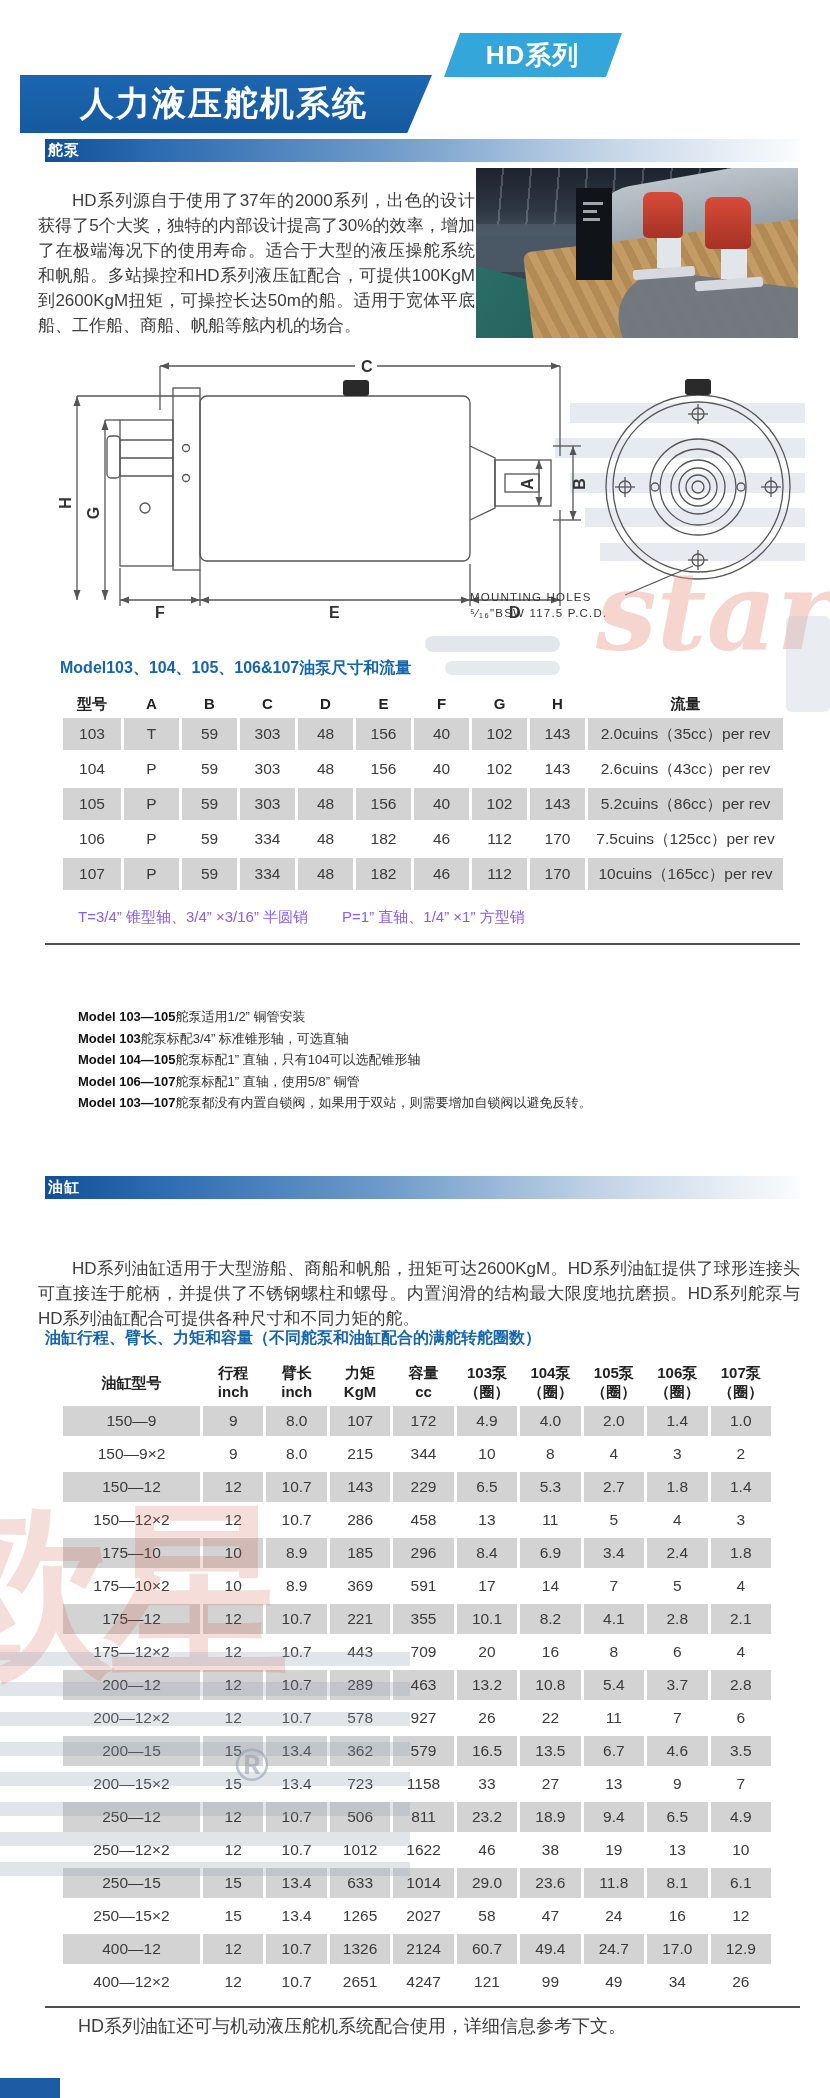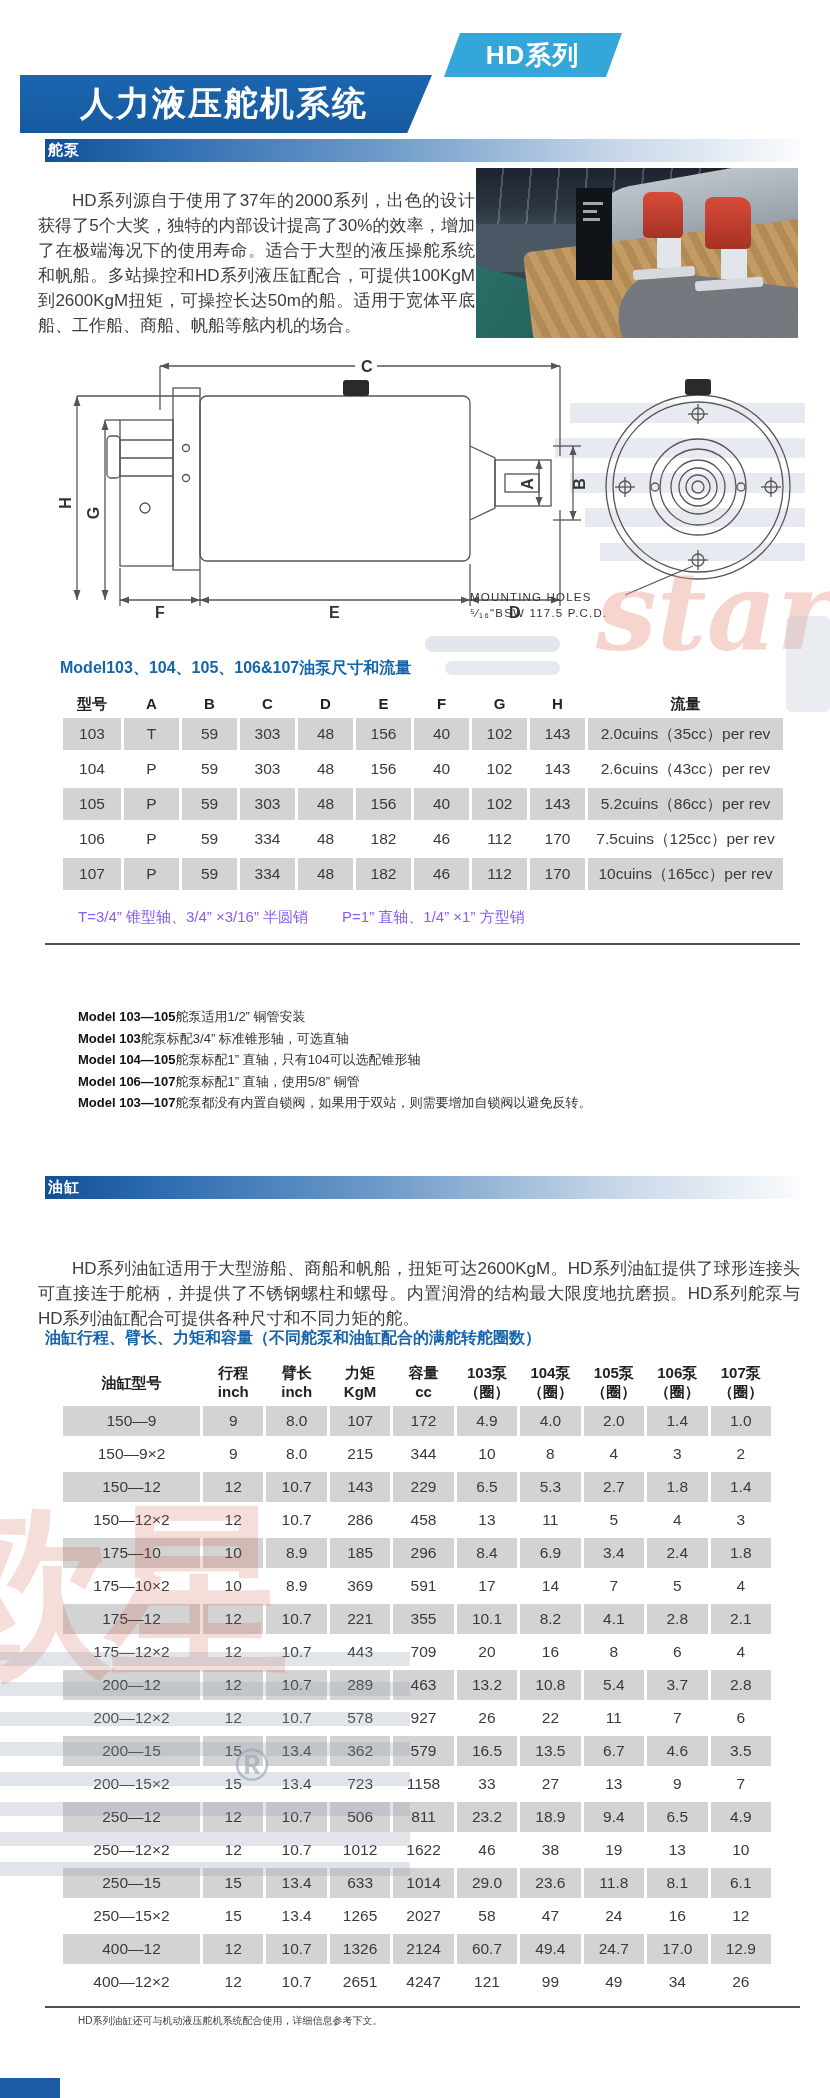--- a/index.html
+++ b/index.html
@@ -70,21 +70,21 @@
   .t2 th div { line-height:19px; }
   .t2 th:nth-child(1), .t2 td:nth-child(1) { width:136px; }
   .t2 th:nth-child(n+2), .t2 td:nth-child(n+2) { width:60px; }
 
   .footnote { position:absolute; left:78px; top:908px; font-size:15px; color:#8b5cf6; }
   .footnote span { margin-right:34px; }
   .divider { position:absolute; left:45px; width:755px; height:2px; background:#4f4f4f; }
   .notes { position:absolute; left:78px; top:1006px; font-size:13px; color:#333; }
   .note-line { line-height:21.5px; }
   .note-line b { color:#111; }
-  .footer-note { position:absolute; left:78px; top:2014px; font-size:10px; color:#3d3d3d;text-align:center; }
+  .footer-note { position:absolute; left:78px; top:2014px; font-size:18px; color:#3d3d3d;text-align:center; }
 
   
   .wm { position:absolute; pointer-events:none; z-index:5; }
   .wm-star { left:596px; top:548px; font-family:"DejaVu Serif",serif; font-style:italic; font-weight:bold;
     font-size:108px; color:rgba(233,156,140,.42); }
   .wm-ouxing { left:-70px; top:1470px; font-size:185px; font-weight:bold; color:rgba(205,85,65,.20); letter-spacing:-10px; white-space:nowrap; }
   .wm-stripes { left:-20px; top:1652px; width:430px; height:225px;
     background:repeating-linear-gradient(180deg,rgba(148,160,178,.28) 0 14px,transparent 14px 30px); }
   .wm-reg { left:235px; top:1738px; font-size:46px; color:rgba(148,160,178,.60); font-weight:bold; }
   .wm-curve1 { left:425px; top:636px; width:135px; height:16px; background:rgba(192,200,212,.45); border-radius:8px; }

